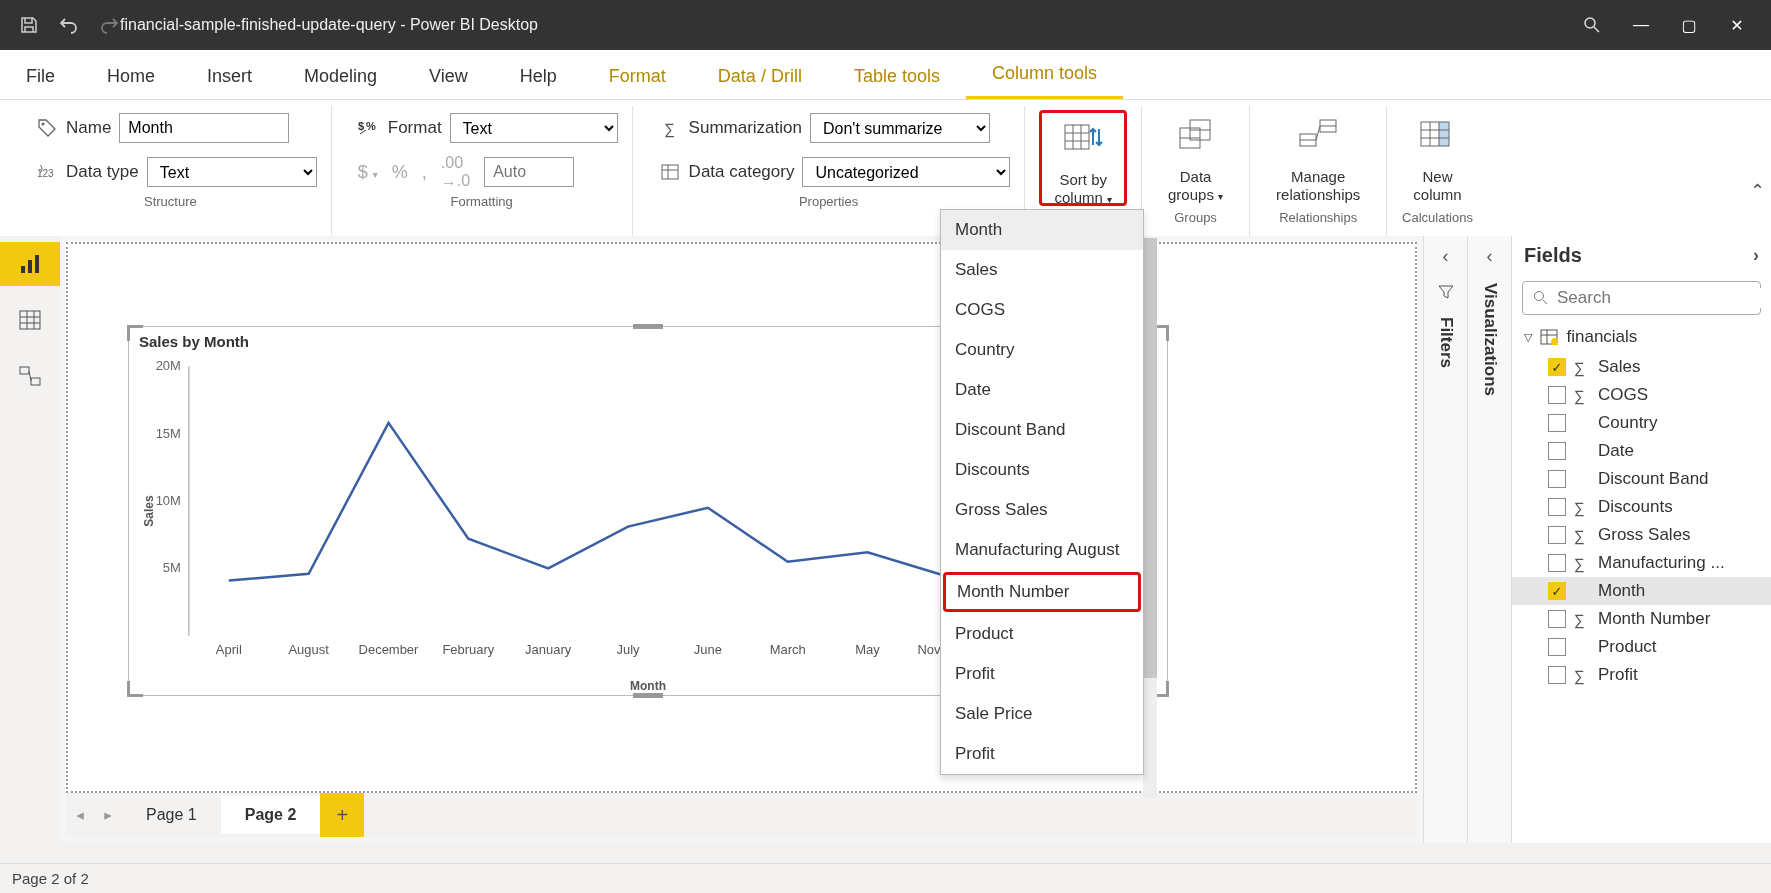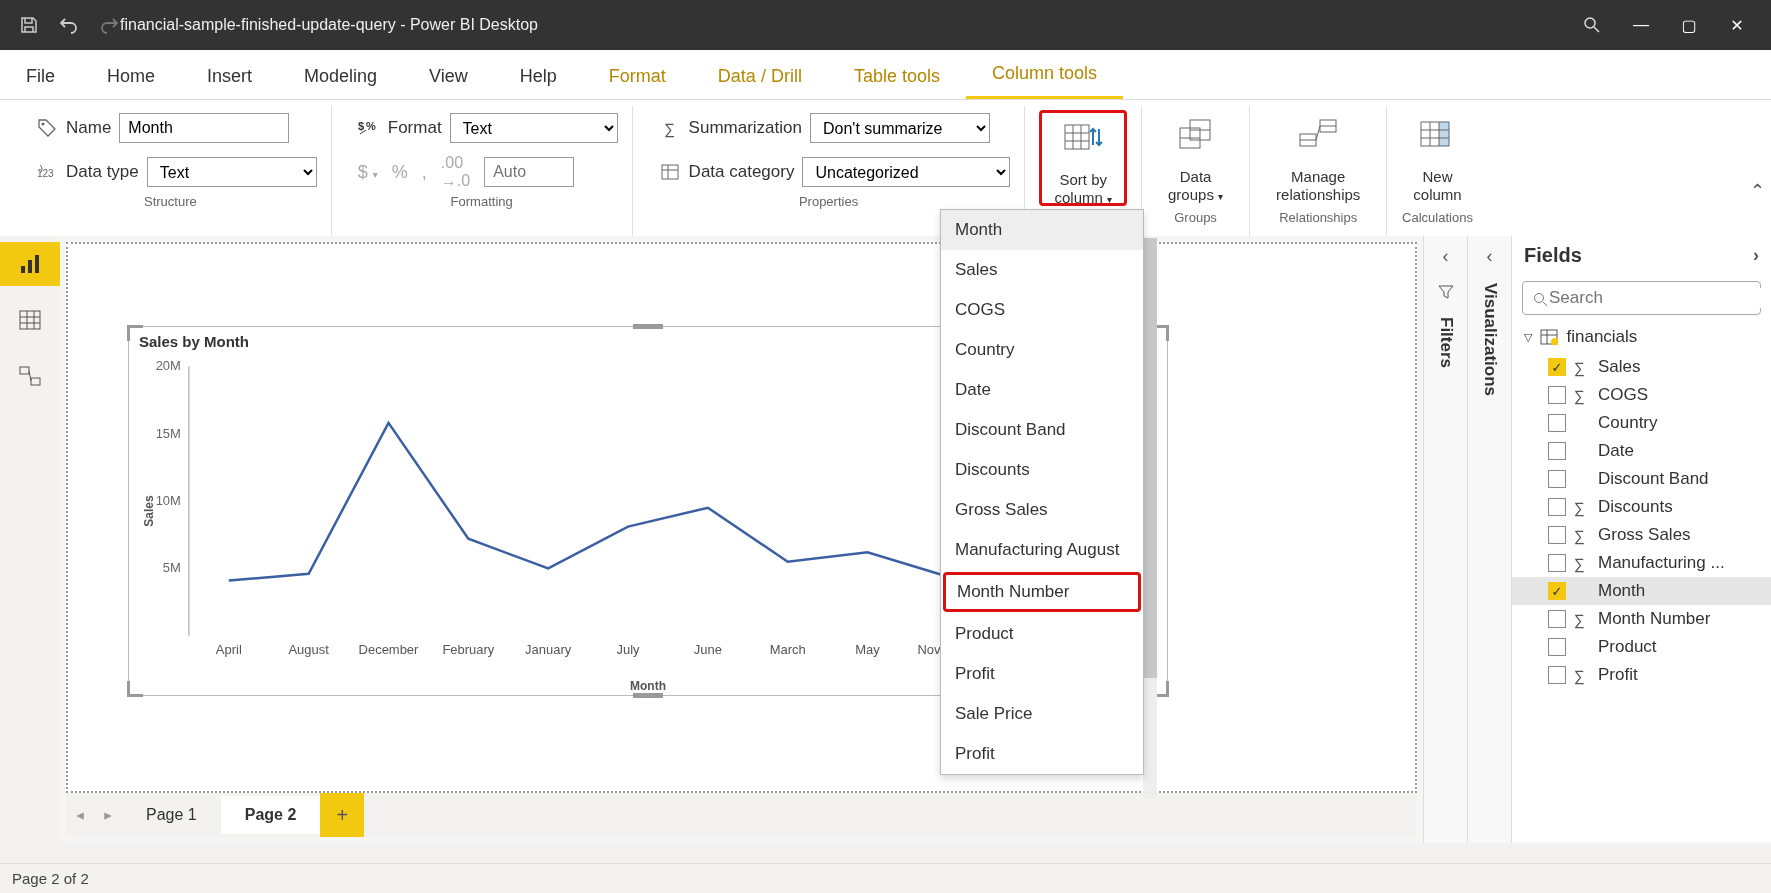--- a/index.html
+++ b/index.html
@@ -66,21 +66,21 @@
 .page-tabs .add { width:44px; height:44px; background:#f2c811; display:flex; align-items:center; justify-content:center; font-size:20px; color:#555; }
 
 
 .collapsed-pane { width:44px; background:#f8f8f8; border-left:1px solid #ddd; display:flex; flex-direction:column; align-items:center; padding-top:10px; gap:16px; }
 .collapsed-pane .chev { font-size:18px; color:#555; }
 .collapsed-pane .vtext { writing-mode:vertical-rl; font-size:17px; font-weight:600; color:#333; }
 
 
 .fields-pane { width:260px; background:#fff; border-left:1px solid #ddd; display:flex; flex-direction:column; }
 .fields-pane .hdr { display:flex; align-items:center; justify-content:space-between; padding:8px 12px; font-size:20px; font-weight:600; }
-.fields-pane .srch { margin:6px 10px; border:1px solid #aaa; border-radius:4px; display:flex; align-items:flex-end; padding:6px 10px; }
+.fields-pane .srch { margin:6px 10px; border:1px solid #aaa; border-radius:4px; display:flex; align-items:center; gap:8px; padding:6px 10px; }
 .fields-pane .srch input { border:none; outline:none; flex:1; font-size:17px; }
 .fields-pane .table-row { display:flex; align-items:center; gap:8px; padding:6px 12px; font-size:17px; }
 .fields-pane .fld { display:flex; align-items:center; gap:8px; padding:4px 8px 4px 36px; font-size:17px; }
 .fields-pane .fld.sel { background:#e6e6e6; }
 .fields-pane .cb { width:18px; height:18px; border:1px solid #888; display:inline-flex; align-items:center; justify-content:center; font-size:13px; }
 .fields-pane .cb.on { background:#f2c811; border-color:#f2c811; color:#333; }
 .fields-pane .sigma { font-size:15px; color:#555; width:16px; }
 
 
 .sort-dd { position:absolute; top:209px; left:940px; width:204px; background:#fff; border:1px solid #bbb; box-shadow:0 4px 8px rgba(0,0,0,.15); z-index:50; }

